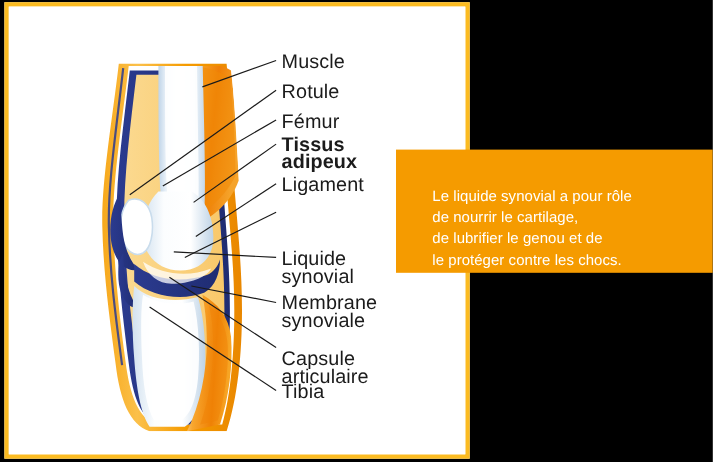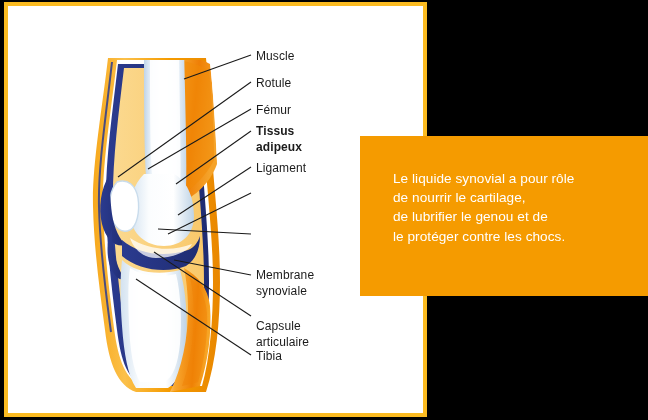--- a/index.html
+++ b/index.html
@@ -38,32 +38,32 @@
   .leaders{
     position:absolute;left:0;top:0;width:423px;height:415px;
     pointer-events:none;
   }
 
   
   .labels{position:absolute;left:0;top:0;width:423px;height:415px;}
   .label{
     position:absolute;
     left:248px;
-    font-size:12px;
+    font-size:18px;
     line-height:15.5px;
     color:#1b1b1b;
     white-space:pre-line;
     letter-spacing:.1px;
   }
 
   
   .callout{
     position:absolute;
     left:360px;top:136px;
-    width:288px;height:160px;
+    width:288px;height:112px;
     background:#F59B00;
     box-sizing:border-box;
   }
   .callout-text{
     position:absolute;
     left:33px;top:33px;
     width:245px;
     color:#ffffff;
     font-size:13.6px;
     line-height:19.2px;
@@ -179,20 +179,22 @@
           </g>
       </svg>
 
       <div class="labels">
           <div class="label" style="top: 43px;">Muscle</div>
           <div class="label" style="top: 70px;">Rotule</div>
           <div class="label" style="top: 97px;">Fémur</div>
           <div class="label" style="top: 118px; font-weight: bold;">Tissus
 adipeux</div>
           <div class="label" style="top: 155px;">Ligament</div>
+          <div class="label" style="top: 222px;">Liquide
+synovial</div>
           <div class="label" style="top: 262px;">Membrane
 synoviale</div>
           <div class="label" style="top: 313px;">Capsule
 articulaire</div>
           <div class="label" style="top: 343px;">Tibia</div>
         </div>
 
     </div>
   </div>
 

